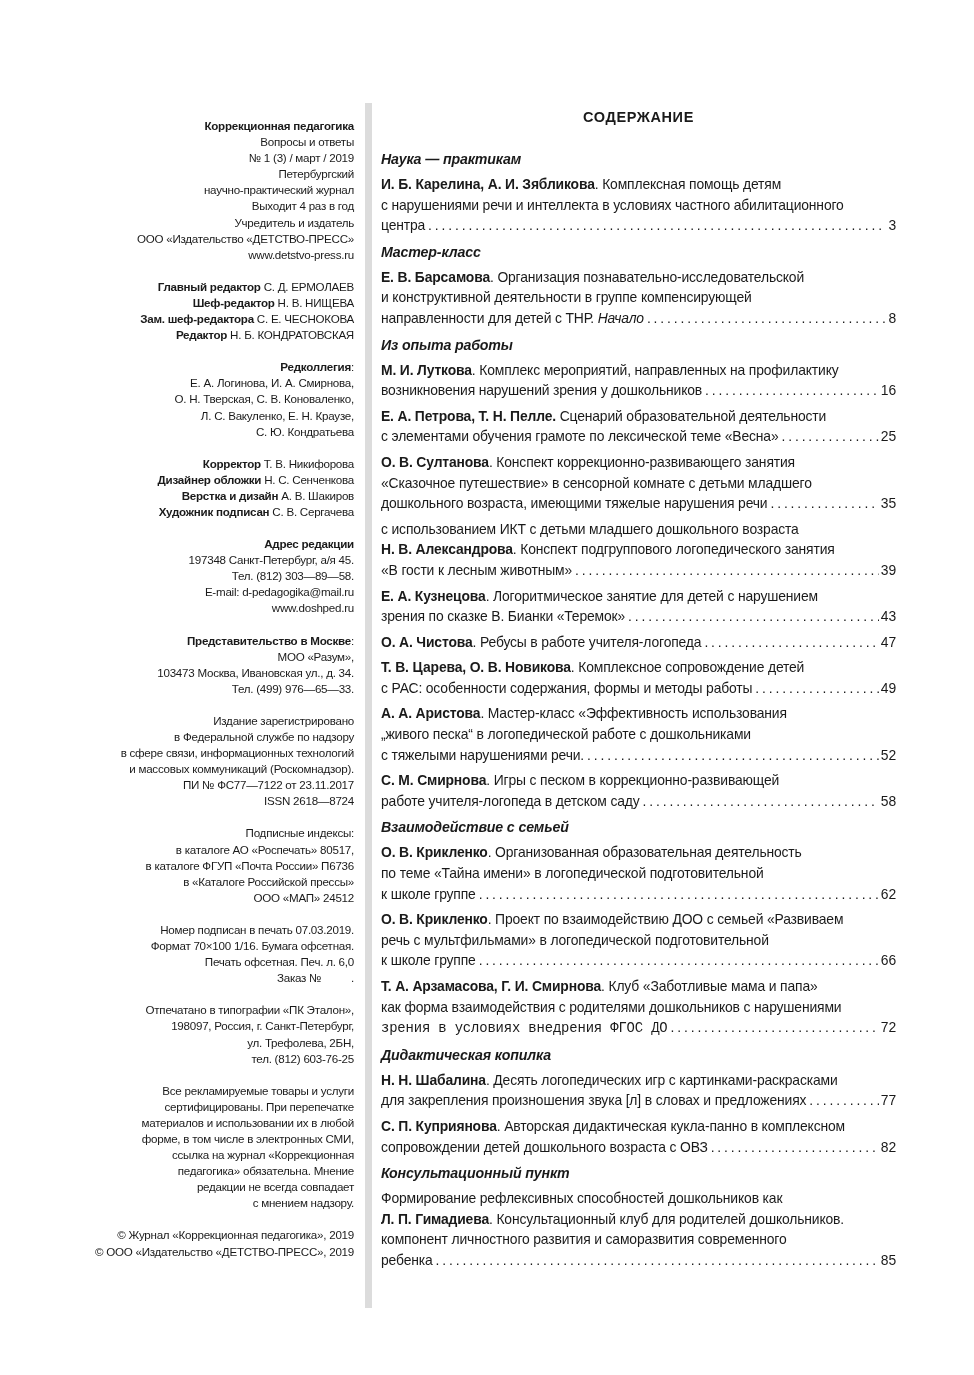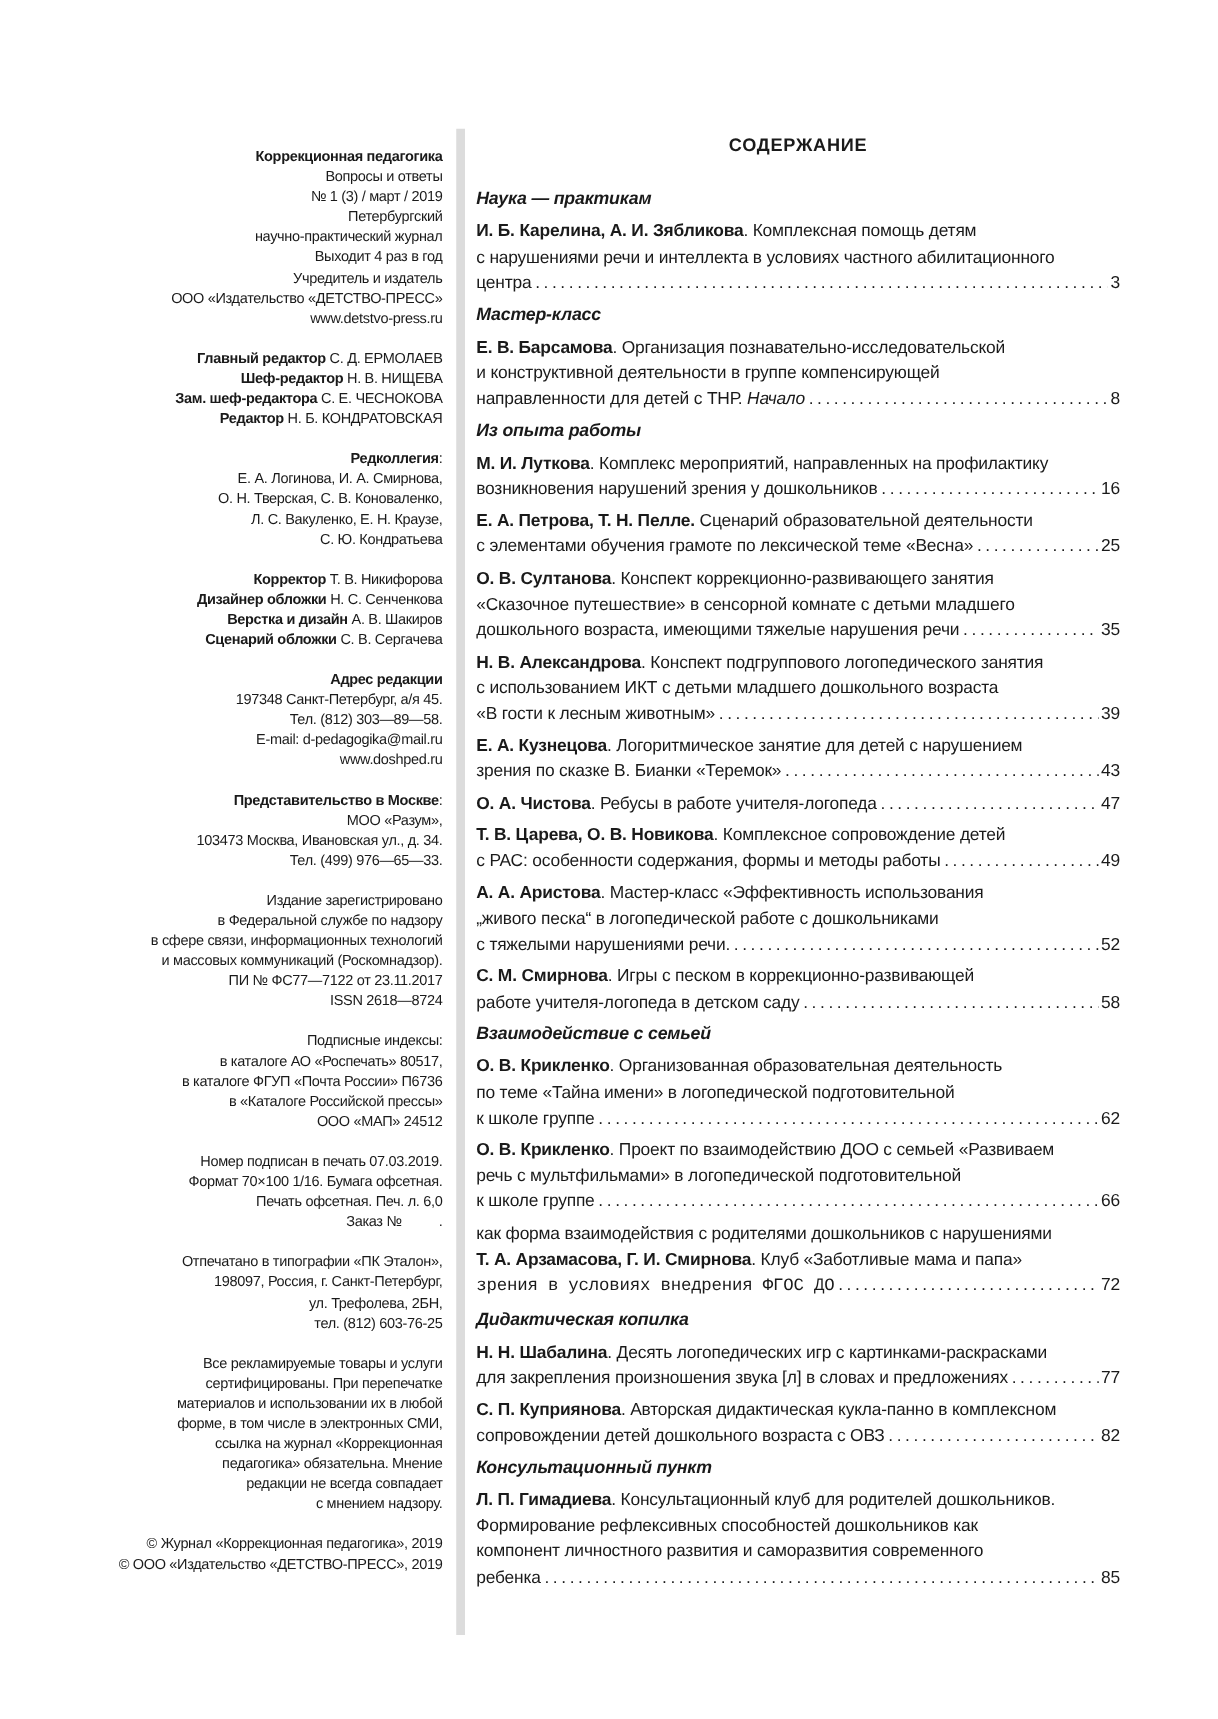--- a/index.html
+++ b/index.html
@@ -84,21 +84,21 @@
     <span class="ln">Е. А. Логинова, И. А. Смирнова,</span>
     <span class="ln">О. Н. Тверская, С. В. Коноваленко,</span>
     <span class="ln">Л. С. Вакуленко, Е. Н. Краузе,</span>
     <span class="ln">С. Ю. Кондратьева</span>
   </div>
 
   <div class="blk">
     <span class="ln"><b>Корректор</b> <span>Т. В. Никифорова</span></span>
     <span class="ln"><b>Дизайнер обложки</b> <span>Н. С. Сенченкова</span></span>
     <span class="ln"><b>Верстка и дизайн</b> <span>А. В. Шакиров</span></span>
-    <span class="ln"><b>Сценарий обложки</b> <span>С. В. Сергачева</span></span>
+    <span class="ln"><b>Художник подписан</b> <span>С. В. Сергачева</span></span>
   </div>
 
   <div class="blk">
     <span class="ln"><b>Адрес редакции</b></span>
     <span class="ln">197348 Санкт-Петербург, а/я 45.</span>
     <span class="ln">Тел. (812) 303—89—58.</span>
     <span class="ln">E-mail: d-pedagogika@mail.ru</span>
     <span class="ln">www.doshped.ru</span>
   </div>
 
@@ -202,22 +202,22 @@
       <div class="entry">
         <span class="line"><span class="author">О. В. Султанова</span><span>. Конспект коррекционно-развивающего занятия</span></span>
         <span class="line"><span>«Сказочное путешествие» в сенсорной комнате с детьми младшего</span></span>
         <span class="line last">
           <span class="txt"><span style="white-space: pre;">дошкольного возраста, имеющими тяжелые нарушения речи</span></span>
           <span class="dots"></span>
           <span class="page">35</span>
         </span>
       </div>
       <div class="entry">
+        <span class="line"><span>с использованием ИКТ с детьми младшего дошкольного возраста</span></span>
         <span class="line"><span class="author">Н. В. Александрова</span><span>. Конспект подгруппового логопедического занятия</span></span>
-        <span class="line"><span>с использованием ИКТ с детьми младшего дошкольного возраста</span></span>
         <span class="line last">
           <span class="txt"><span style="white-space: pre;">«В гости к лесным животным»</span></span>
           <span class="dots"></span>
           <span class="page">39</span>
         </span>
       </div>
       <div class="entry">
         <span class="line"><span class="author">Е. А. Кузнецова</span><span>. Логоритмическое занятие для детей с нарушением</span></span>
         <span class="line last">
           <span class="txt"><span style="white-space: pre;">зрения по сказке В. Бианки «Теремок»</span></span>
@@ -270,22 +270,22 @@
       <div class="entry">
         <span class="line"><span class="author">О. В. Крикленко</span><span>. Проект по взаимодействию ДОО с семьей «Развиваем</span></span>
         <span class="line"><span>речь с мультфильмами» в логопедической подготовительной</span></span>
         <span class="line last">
           <span class="txt"><span style="white-space: pre;">к школе группе</span></span>
           <span class="dots"></span>
           <span class="page">66</span>
         </span>
       </div>
       <div class="entry">
+        <span class="line"><span class="author">Т. А. Арзамасова, Г. И. Смирнова</span><span>. Клуб «Заботливые мама и папа»</span></span>
         <span class="line"><span>как форма взаимодействия с родителями дошкольников с нарушениями</span></span>
-        <span class="line"><span class="author">Т. А. Арзамасова, Г. И. Смирнова</span><span>. Клуб «Заботливые мама и папа»</span></span>
         <span class="line last">
           <span class="txt"><span style="white-space: pre; font-family: Liberation Mono, monospace;">зрения в условиях внедрения ФГОС ДО</span></span>
           <span class="dots"></span>
           <span class="page">72</span>
         </span>
       </div>
       <div class="section">Дидактическая копилка</div>
       <div class="entry">
         <span class="line"><span class="author">Н. Н. Шабалина</span><span>. Десять логопедических игр с картинками-раскрасками</span></span>
         <span class="line last">
@@ -297,22 +297,22 @@
       <div class="entry">
         <span class="line"><span class="author">С. П. Куприянова</span><span>. Авторская дидактическая кукла-панно в комплексном</span></span>
         <span class="line last">
           <span class="txt"><span style="white-space: pre;">сопровождении детей дошкольного возраста с ОВЗ</span></span>
           <span class="dots"></span>
           <span class="page">82</span>
         </span>
       </div>
       <div class="section">Консультационный пункт</div>
       <div class="entry">
+        <span class="line"><span>Формирование рефлексивных способностей дошкольников как</span></span>
         <span class="line"><span class="author">Л. П. Гимадиева</span><span>. Консультационный клуб для родителей дошкольников.</span></span>
-        <span class="line"><span>Формирование рефлексивных способностей дошкольников как</span></span>
         <span class="line"><span>компонент личностного развития и саморазвития современного</span></span>
         <span class="line last">
           <span class="txt"><span style="white-space: pre;">ребенка</span></span>
           <span class="dots"></span>
           <span class="page">85</span>
         </span>
       </div>
     </div>
 </div>
 

